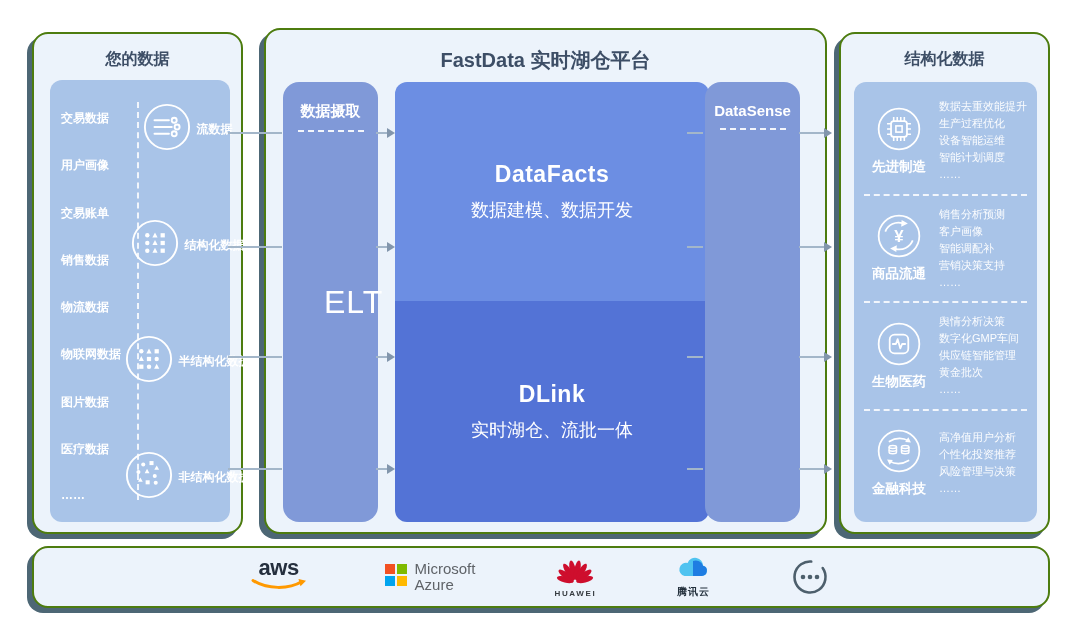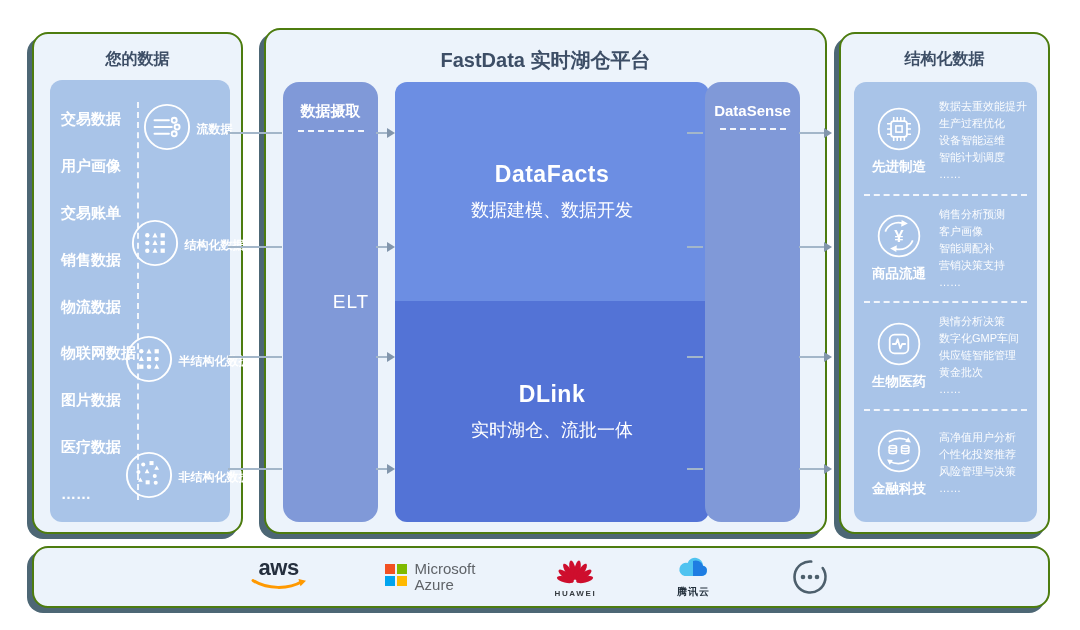--- a/index.html
+++ b/index.html
@@ -16,37 +16,37 @@
     justify-content:center;gap:78px;}
 
   .panel-title{position:absolute;top:15px;left:0;right:0;text-align:center;color:#3d4e66;
     font-weight:bold;font-size:16px;}
   #middle-panel .panel-title{font-size:20px;top:17px;}
 
   
   #left-inner{position:absolute;left:16px;top:46px;width:180px;height:442px;background:#a9c4e8;border-radius:12px;}
   #data-list{position:absolute;left:11px;top:30px;width:86px;height:392px;display:flex;
     flex-direction:column;justify-content:space-between;}
-  .data-item{color:#fff;font-size:15px;font-weight:600;white-space:nowrap;}
+  .data-item{color:#fff;font-size:12px;font-weight:600;white-space:nowrap;}
   #left-divider{position:absolute;left:87px;top:22px;bottom:22px;width:0;
     border-left:2px dashed rgba(255,255,255,.85);}
   #type-col{position:absolute;left:97px;right:3px;top:22px;bottom:18px;display:flex;
     flex-direction:column;justify-content:space-between;align-items:center;}
   .type-group{display:flex;flex-direction:row;align-items:center;gap:5px;}
   .type-label{font-size:12px;color:#fff;font-weight:600;white-space:nowrap;}
 
   
   .mid-col{position:absolute;top:52px;height:440px;width:95px;background:#8099d8;border-radius:16px;}
   #ingest-col{left:17px;}
   #sense-col{left:439px;}
   .col-label{margin-top:20px;text-align:center;color:#fff;font-size:15px;font-weight:600;}
   .col-dash{width:66px;margin:9px auto 0;border-top:2px dashed rgba(255,255,255,.9);}
   .col-center{position:absolute;top:50%;left:0;right:0;transform:translateY(-50%);
     text-align:center;color:#fff;}
-  #elt-label{font-size:19px;font-weight:500;letter-spacing:1px;padding-left:41px;}
+  #elt-label{font-size:32px;font-weight:500;letter-spacing:1px;padding-left:41px;}
   #semantic-label{font-size:16px;font-weight:600;line-height:1.75;}
   #stack{position:absolute;left:129px;top:52px;width:314px;height:440px;border-radius:12px;
     overflow:hidden;display:flex;flex-direction:column;}
   .product{display:flex;flex-direction:column;align-items:center;justify-content:center;gap:10px;}
   #datafacts{height:219px;background:#6c8ee3;}
   #dlink{flex:1;background:#5373d6;}
   .product-title{color:#fff;font-size:23px;font-weight:bold;letter-spacing:.5px;}
   .product-subtitle{color:#fff;font-size:18px;}
 
   

